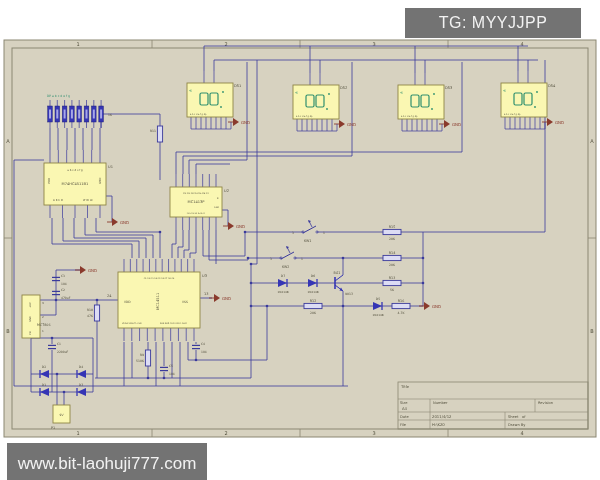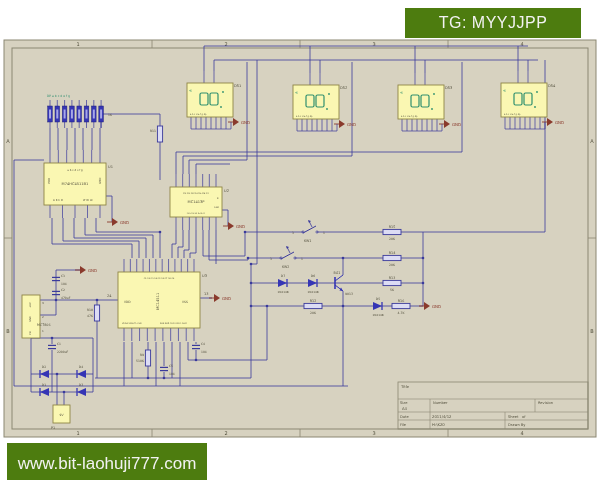--- a/index.html
+++ b/index.html
@@ -1,20 +1,20 @@
 <!DOCTYPE html>
 <html><head>
 <meta charset="utf-8">
 <style>
   html,body{margin:0;padding:0;background:#ffffff;}
   #root{position:relative;width:600px;height:480px;background:#ffffff;overflow:hidden;
         font-family:"Liberation Sans","DejaVu Sans",sans-serif;}
   #schem-svg{position:absolute;left:0;top:0;}
   svg text{font-family:"DejaVu Sans","Liberation Sans",sans-serif;}
-  .wm{position:absolute;background:#4d7c0f;color:#f2f2f2;display:flex;align-items:center;
+  .wm{position:absolute;background:#737373;color:#f2f2f2;display:flex;align-items:center;
       font-family:"Liberation Sans","DejaVu Sans",sans-serif;z-index:5;}
   #wm-tr{left:405px;top:8px;width:176px;height:30px;font-size:16px;justify-content:center;letter-spacing:.5px;}
   #wm-bl{left:7px;top:443px;width:200px;height:41px;font-size:17px;justify-content:center;}
 </style>
 </head>
 <body>
 
 <div id="root">
   <svg id="schem-svg" width="600" height="480" viewBox="0 0 600 480">
       <g>

